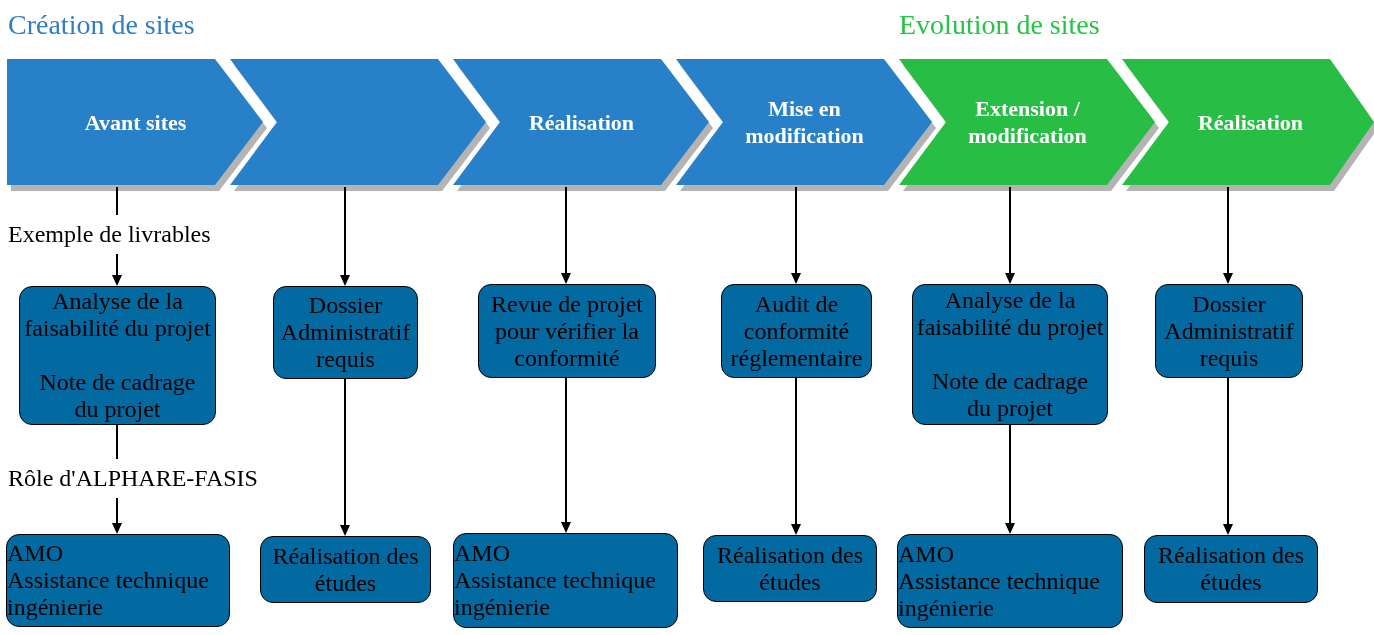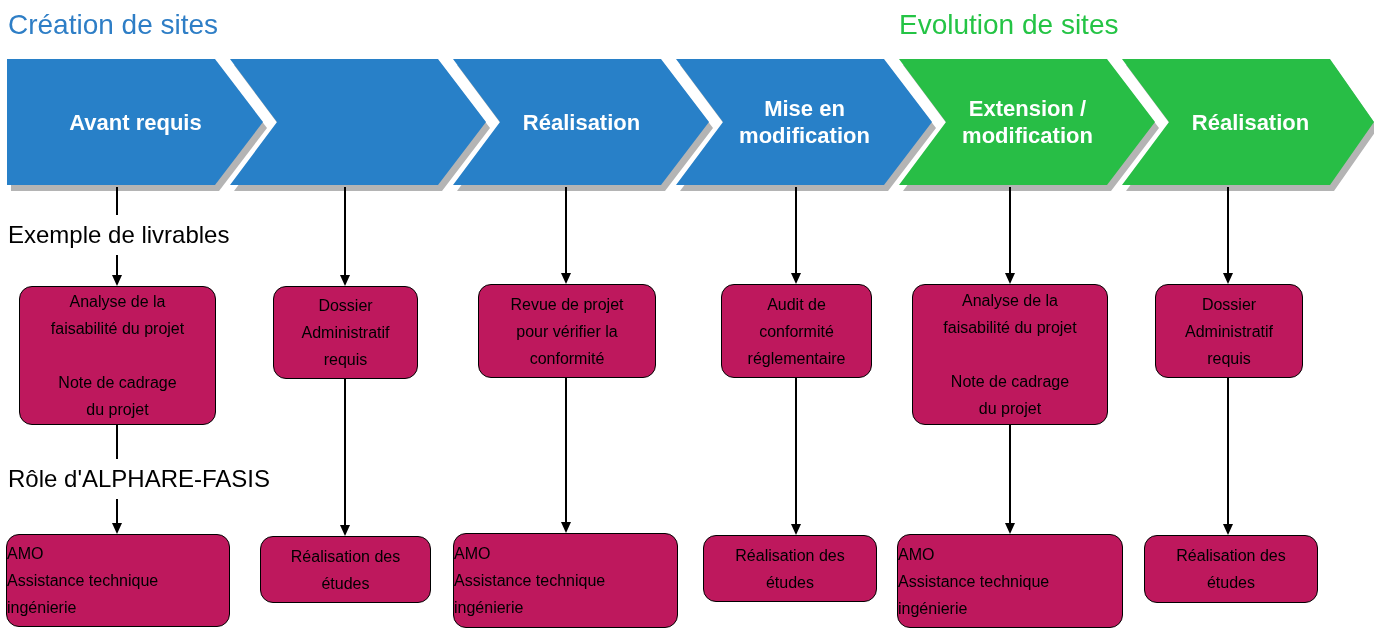--- a/index.html
+++ b/index.html
@@ -1,18 +1,18 @@
 <!DOCTYPE html>
 <html><head>
 <meta charset="utf-8">
 <style>
   html,body { margin:0; padding:0; background:#fff; }
   .canvas {
     position:relative; width:1374px; height:635px; background:#ffffff;
-    font-family:Liberation Sans, sans-serif; overflow:hidden;
+    font-family:Liberation Serif, serif; overflow:hidden;
   }
   .section-title {
     position:absolute; top:9px; font-size:28px; font-weight:500;
     letter-spacing:0; white-space:nowrap;
   }
   .chevrons-svg { position:absolute; left:0; top:56px; }
   .chev-label {
     position:absolute; top:59px; height:126px; width:205px;
     display:flex; align-items:center; justify-content:center;
     color:#ffffff; font-size:22px; line-height:27px; font-weight:bold;
@@ -23,24 +23,24 @@
     background:#ffffff; padding:6px 8px 6px 0; z-index:4; white-space:nowrap;
   }
   .vline { position:absolute; width:2px; background:#000; z-index:1; }
   .ahead {
     position:absolute; width:0; height:0; z-index:1;
     border-left:5px solid transparent; border-right:5px solid transparent;
     border-top:11px solid #000;
   }
   .box {
     position:absolute; box-sizing:border-box; border:1.5px solid #000;
-    border-radius:13px; background:#be185d; z-index:2;
+    border-radius:13px; background:#0369a1; z-index:2;
     display:flex; align-items:center; justify-content:center;
     text-align:center; white-space:pre-line;
-    font-size:16px; line-height:27px; color:#000;
+    font-size:24px; line-height:27px; color:#000;
   }
   .box.left-align { justify-content:flex-start; text-align:left; }
   
   .d1 { left:19px;   top:286px; width:197px; height:139px; }
   .d2 { left:273px;  top:286px; width:145px; height:93px;  }
   .d3 { left:478px;  top:284px; width:178px; height:94px;  }
   .d4 { left:721px;  top:284px; width:151px; height:94px;  }
   .d5 { left:912px;  top:284px; width:196px; height:141px; }
   .d6 { left:1155px; top:284px; width:148px; height:94px;  }
   
@@ -79,21 +79,21 @@
     <g transform="translate(899,3)">
       <polygon points="0,0 208,0 256,63 208,126 0,126 47,63" transform="translate(4,6)" fill="#b4b4b4"></polygon>
       <polygon points="0,0 208,0 256,63 208,126 0,126 47,63" fill="#28be46"></polygon>
     </g>
     <g transform="translate(1122,3)">
       <polygon points="0,0 208,0 252,63 208,126 0,126 47,63" transform="translate(4,6)" fill="#b4b4b4"></polygon>
       <polygon points="0,0 208,0 252,63 208,126 0,126 47,63" fill="#28be46"></polygon>
     </g>
   </svg>
 
-  <div class="chev-label" style="left:33px">Avant requis</div>
+  <div class="chev-label" style="left:33px">Avant sites</div>
   <div class="chev-label" style="left:479px">Réalisation</div>
   <div class="chev-label" style="left:702px">Mise en
 modification</div>
   <div class="chev-label" style="left:925px">Extension /
 modification</div>
   <div class="chev-label" style="left:1148px">Réalisation</div>
 
   <div class="row-label" style="top:215px">Exemple de livrables</div>
   <div class="row-label" style="top:459px">Rôle d'ALPHARE-FASIS</div>
 

